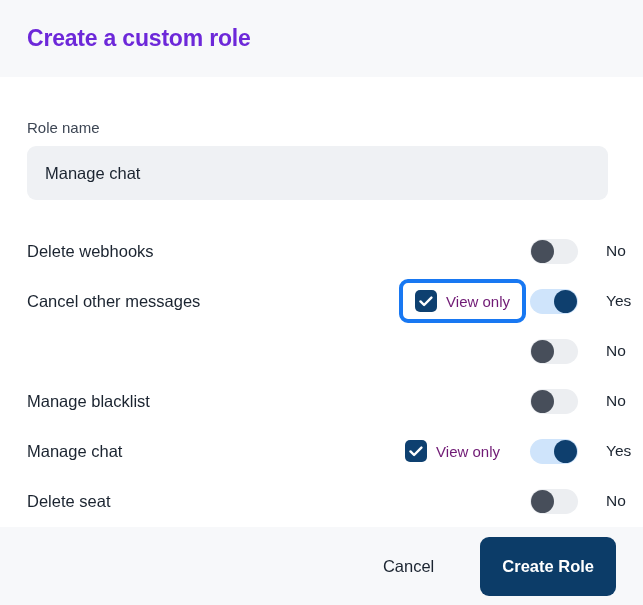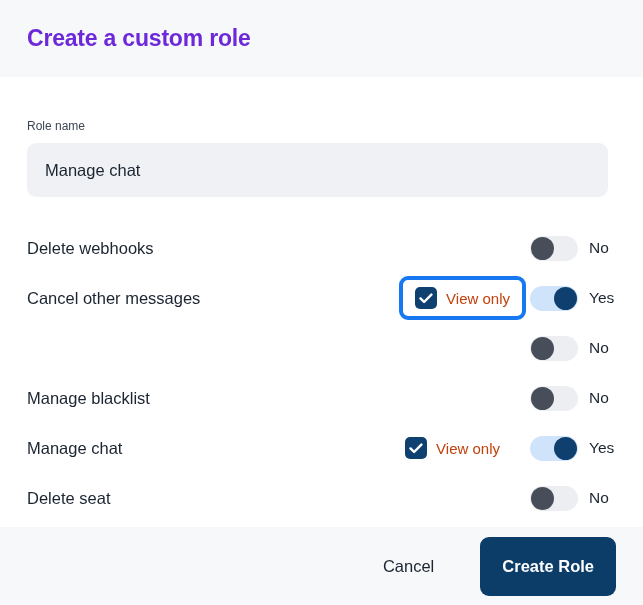--- a/index.html
+++ b/index.html
@@ -50,21 +50,21 @@
     padding: 0 27px;
     overflow: hidden;
     position: relative;
   }
 
   .field-group {
     padding-top: 42px;
   }
 
   .field-label {
-    font-size: 12px;
+    font-size: 15px;
     color: #3d4654;
     margin-bottom: 10px;
     display: block;
   }
 
   .text-input {
     width: 581px;
     height: 54px;
     background: #eff1f4;
     border: none;
@@ -123,29 +123,29 @@
     display: flex;
     align-items: center;
     justify-content: center;
     flex: 0 0 auto;
   }
 
   .checkbox svg { display: block; }
 
   .viewonly-label {
     font-size: 15px;
-    color: #c2410c;
+    color: #701a75;
     white-space: nowrap;
   }
 
   
   .toggle-wrap {
     display: flex;
     align-items: center;
-    gap: 11px;
+    gap: 28px;
     width: 86px;
     justify-content: flex-start;
   }
 
   .toggle {
     width: 48px;
     height: 25px;
     border-radius: 13px;
     position: relative;
     flex: 0 0 auto;

